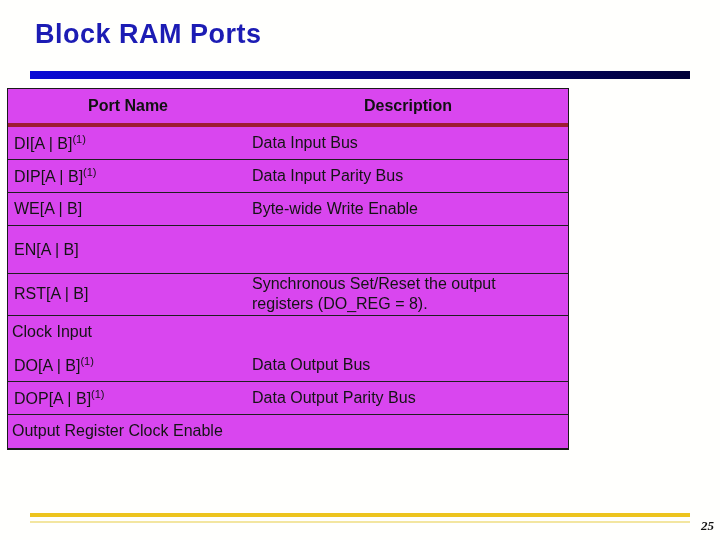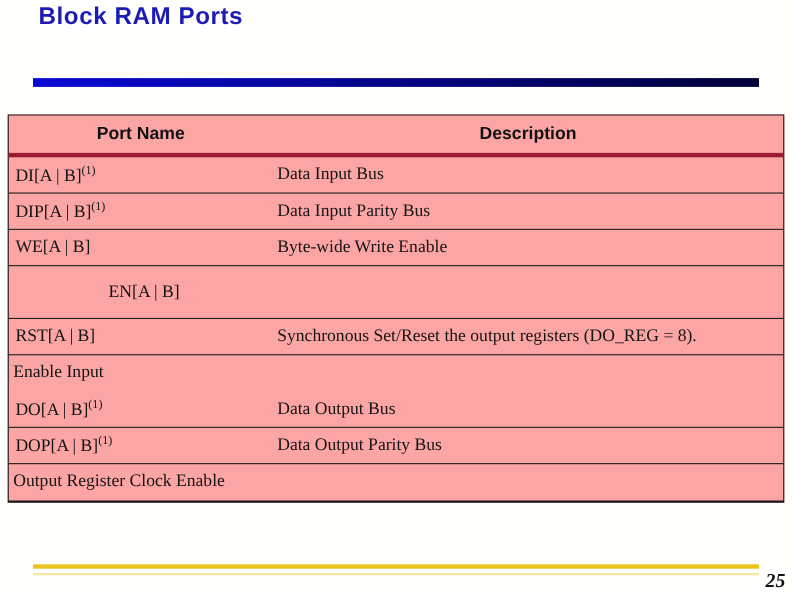--- a/index.html
+++ b/index.html
@@ -4,65 +4,65 @@
 <style>
   * { margin:0; padding:0; box-sizing:border-box; }
   html,body { width:720px; height:540px; }
   body {
     position:relative;
     background:#fffffd;
     font-family:"Liberation Sans", sans-serif;
     overflow:hidden;
   }
   .slide-title {
-    position:absolute; left:35px; top:2px;
-    font-size:22px; font-weight:bold; letter-spacing:0.5px;
+    position:absolute; left:35px; top:19px;
+    font-size:27px; font-weight:bold; letter-spacing:0.5px;
     color:var(--title-blue,#1c1cb4);
   }
   .title-rule {
     position:absolute; left:30px; top:71px; width:660px; height:8px;
     background:linear-gradient(to right, var(--bar-gradient-start,#0a0ad6), var(--bar-gradient-end,#000038));
   }
   .ports-table {
-    position:absolute; left:7px; top:104px; width:706px;
+    position:absolute; left:7px; top:88px; width:562px;
     border:1px solid var(--table-border,#1a1a1a);
     border-bottom-width:2px;
-    background:#fca5a5;
+    background:#d946ef;
   }
   .thead {
     display:grid; grid-template-columns:240px 1fr;
     height:34px; align-items:center;
     font-size:16px; font-weight:bold; color:#111;
   }
   .thead > div { text-align:center; }
   .red-rule { height:4px; background:var(--header-rule-red,#9e1b33); }
   .row {
     display:grid; grid-template-columns:240px 1fr;
     min-height:33px; align-items:center;
-    font-family:Liberation Serif, serif;
+    font-family:Liberation Sans, sans-serif;
     font-size:16px; color:#141414;
   }
   .row.divider { border-bottom:1px solid #1f1f1f; }
-  .row.tall { min-height:48px;text-align:center; }
+  .row.tall { min-height:48px; }
   .port-cell { padding-left:6px; white-space:nowrap; }
   .port-cell sup { font-size:11px; }
   .desc-cell { padding-left:4px; padding-right:10px; line-height:1.28; }
   .row.tall .desc-cell { max-width:438px; }
   .footer-rule {
     position:absolute; left:30px; top:513px; width:660px; height:4px;
     background:var(--footer-gold,#edc41e);
   }
   .footer-rule-2 {
     position:absolute; left:30px; top:521px; width:660px; height:2px;
     background:#f3e6a0;
   }
   .page-number {
     position:absolute; right:6px; top:518px;
     font-family:"Liberation Serif", serif;
-    font-size:18px; font-weight:bold; font-style:italic; color:#111;
+    font-size:13px; font-weight:bold; font-style:italic; color:#111;
   }
 </style>
 </head>
 <body style="--title-blue: #1c1cb4; --bar-gradient-start: #0a0ad6; --bar-gradient-end: #000038; --header-rule-red: #9e1b33; --footer-gold: #edc41e; --table-border: #1a1a1a;">
 
 <h1 class="slide-title">Block RAM Ports</h1>
 <div class="title-rule"></div>
 
 <div class="ports-table">
   <div class="thead">
@@ -90,21 +90,21 @@
   <div class="row divider tall">
     <div class="port-cell"><span>EN[A | B]</span></div>
   </div>
 
   <div class="row divider">
     <div class="port-cell"><span>RST[A | B]</span></div>
     <div class="desc-cell">Synchronous Set/Reset the output registers (DO_REG = 8).</div>
   </div>
 
   <div class="row">
-    <div class="desc-cell">Enable Input</div>
+    <div class="desc-cell">Clock Input</div>
   </div>
 
   <div class="row divider">
     <div class="port-cell"><span>DO[A | B]</span><sup>(1)</sup></div>
     <div class="desc-cell">Data Output Bus</div>
   </div>
 
   <div class="row divider">
     <div class="port-cell"><span>DOP[A | B]</span><sup>(1)</sup></div>
     <div class="desc-cell">Data Output Parity Bus</div>

